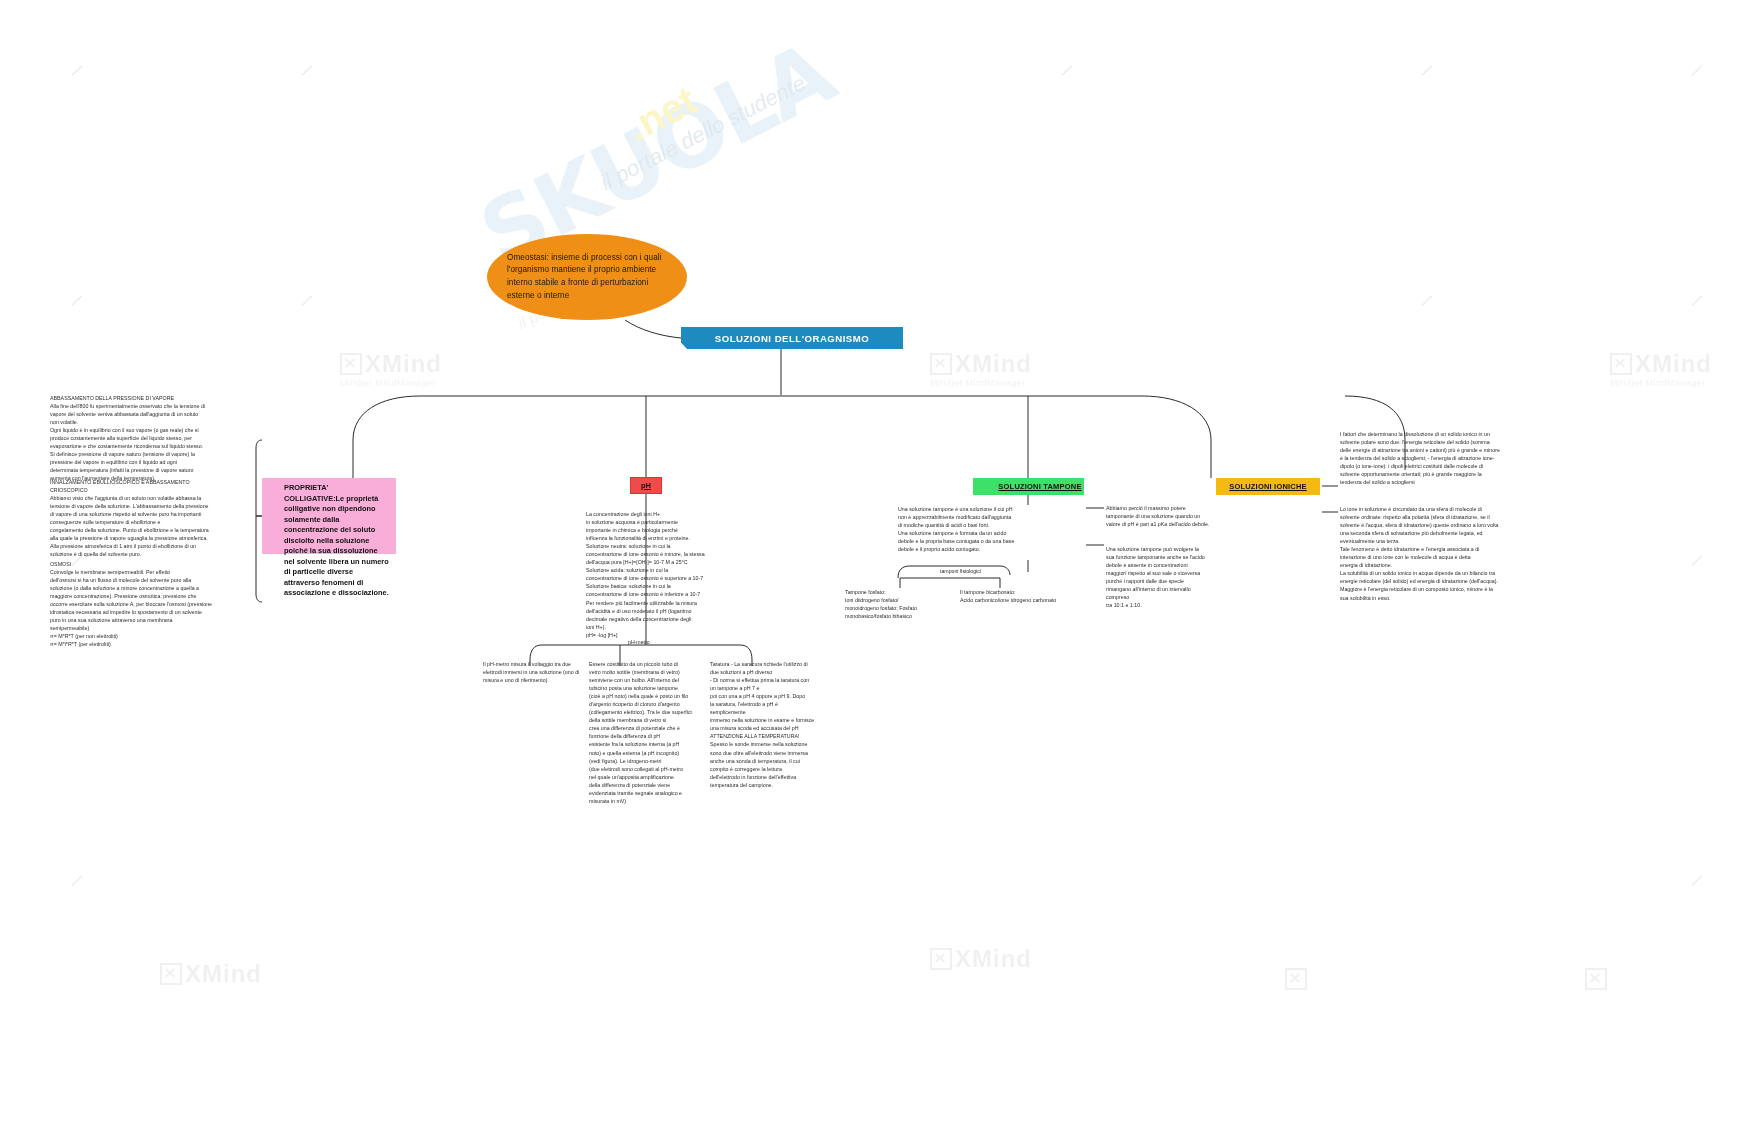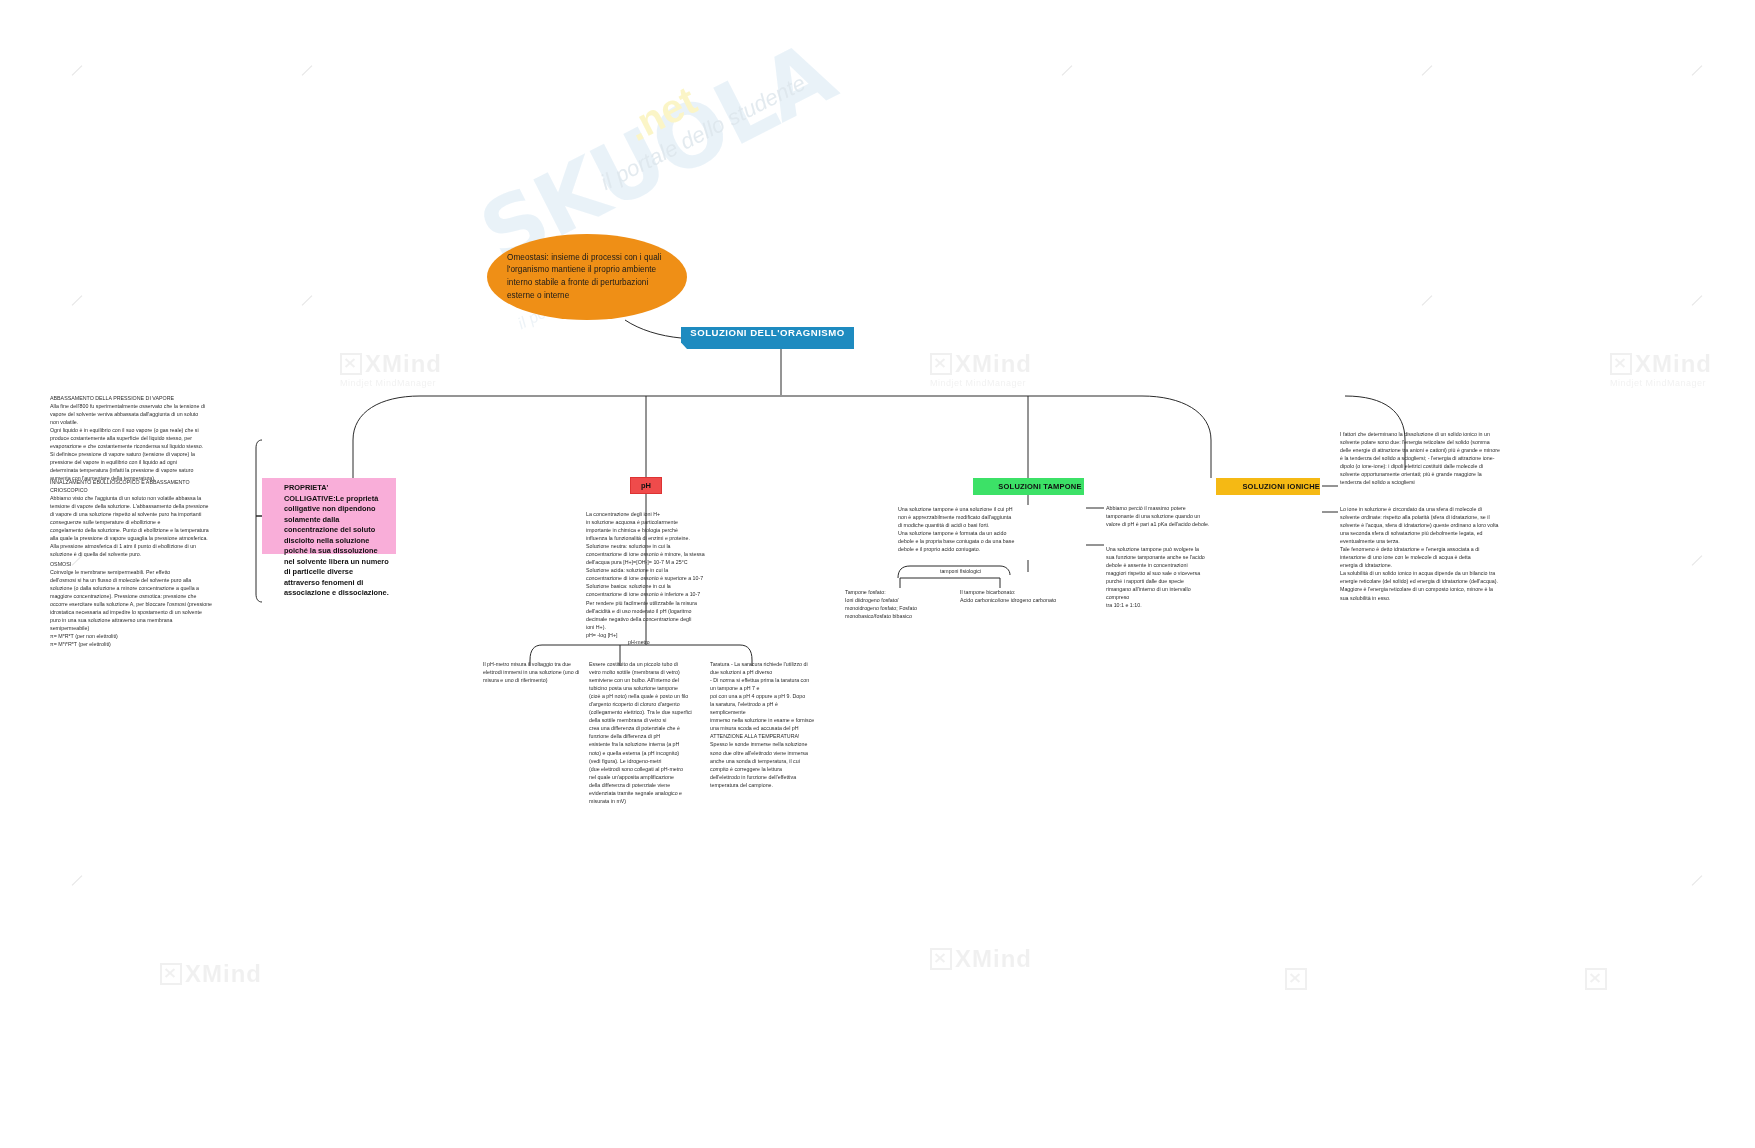--- a/index.html
+++ b/index.html
@@ -62,38 +62,38 @@
   .ellipse-node{
     left:487px;top:234px;width:200px;height:86px;border-radius:50%;
     background:#ef8f16;display:flex;align-items:center;justify-content:center;
   }
   .ellipse-node .txt{
     color:#1a1a1a;font-size:8.2px;line-height:1.55;width:160px;
     font-weight:400;letter-spacing:.05px;
   }
 
   .title-node{
-    left:681px;top:327px;width:173px;height:22px;background:#1e8bc0;
-    display:flex;align-items:flex-start;justify-content:center;
+    left:681px;top:327px;width:222px;height:22px;background:#1e8bc0;
+    display:flex;align-items:center;justify-content:center;
     clip-path:polygon(0 0,100% 0,100% 100%,6px 100%,0 70%);
   }
   .title-node .txt{
     color:#ffffff;font-size:9.6px;font-weight:bold;letter-spacing:.5px;
   }
 
   .pill{
     display:flex;align-items:center;justify-content:center;
-    font-weight:bold;color:#111;
+    font-weight:bold;color:#111;text-decoration:underline;
   }
   .ph-node{left:630px;top:477px;width:32px;height:17px;background:#ef4b4b;
     border:1px solid #d33;font-size:7.5px;}
   .tampone-node{left:973px;top:478px;width:111px;height:17px;background:#3ce167;
     font-size:7.5px;letter-spacing:.2px;padding-left:23px;}
   .ioniche-node{left:1216px;top:478px;width:104px;height:17px;background:#f5b914;
-    font-size:7.5px;letter-spacing:.2px;justify-content:flex-end;}
+    font-size:7.5px;letter-spacing:.2px;}
 
   .pink-node{
     left:262px;top:478px;width:134px;height:76px;background:#f9aed9;
     padding:5px 6px;
   }
   .pink-node .txt{
     font-size:7.4px;line-height:1.42;color:#111;font-weight:bold;margin-left:16px;
   }
 
   .plain{position:absolute;color:#2b2b2b;}

